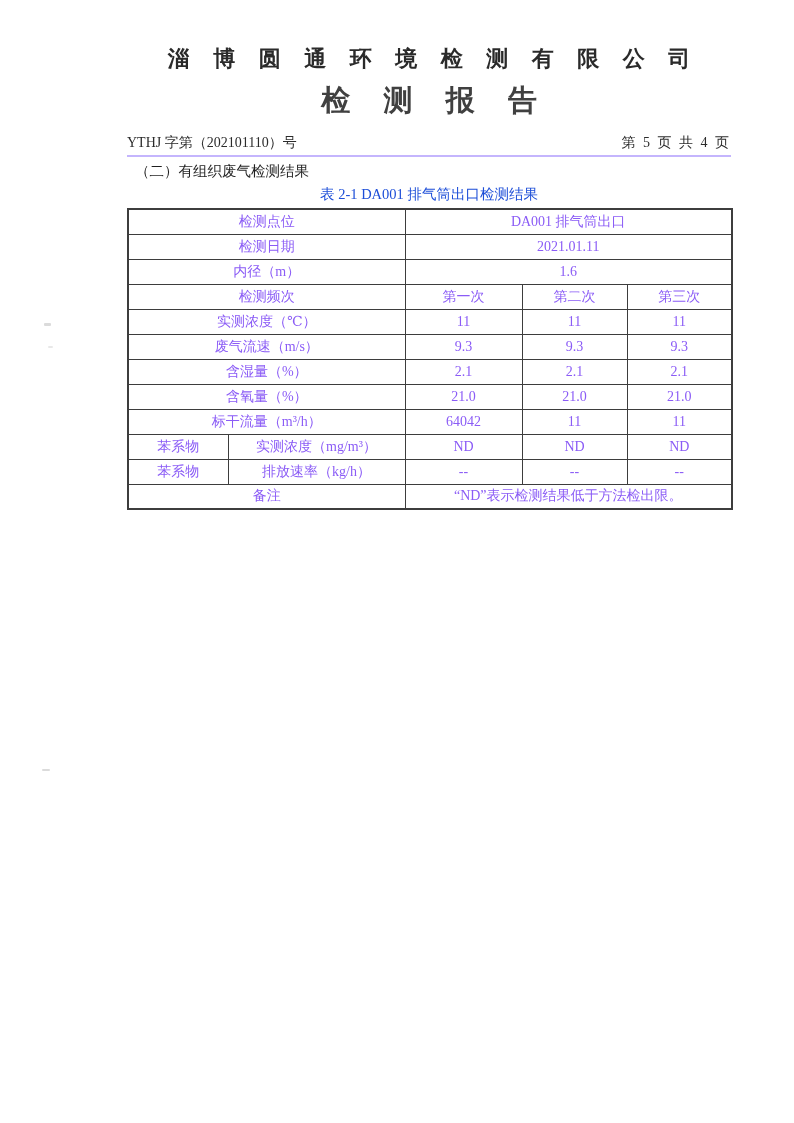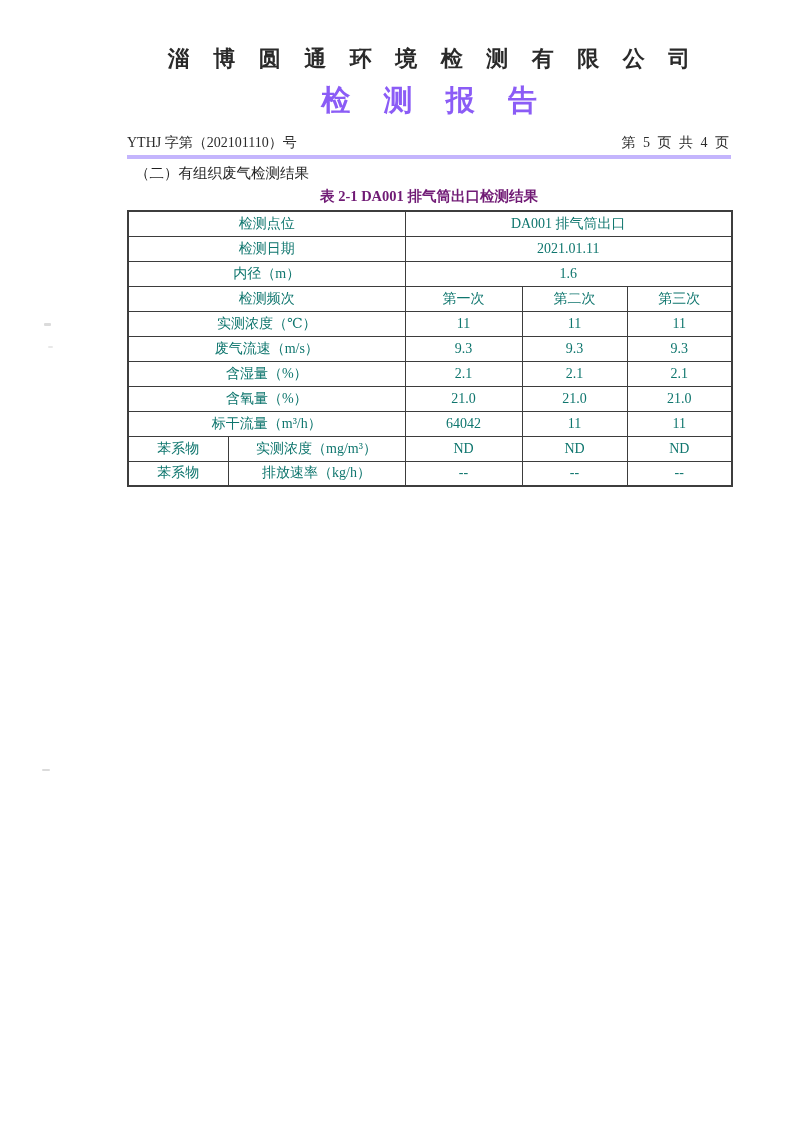--- a/index.html
+++ b/index.html
@@ -29,62 +29,62 @@
     color: #2a2a2a;
     white-space: nowrap;
   }
   .report-title {
     text-align: center;
     font-size: 29px;
     font-weight: 700;
     letter-spacing: 13px;
     padding-left: 13px;
     margin-top: 7px;
-    color: #8b5cf6;
+    color: #404040;
     white-space: nowrap;
   }
   .meta-row {
     display: flex;
     justify-content: space-between;
     align-items: flex-end;
     margin-top: 13px;
     padding-bottom: 3px;
-    border-bottom: 4px solid #c4b5fd;
+    border-bottom: 2px solid #c4b5fd;
     font-size: 14px;
     color: #2b2b2b;
   }
   .meta-row .page-info { letter-spacing: 2px; }
   .section-heading {
     margin-top: 5px;
     font-size: 14.5px;
     font-weight: 400;
     color: #1f1f1f;
     padding-left: 8px;
   }
   .table-caption {
     margin-top: 4px;
     text-align: center;
     font-size: 14.5px;
-    font-weight: 700;
-    color: #701a75;
+    font-weight: 400;
+    color: #1d4ed8;
   }
   table.results {
     margin-top: 4px;
     width: 604px;
     border-collapse: collapse;
     table-layout: fixed;
     border: 2px solid #3d3d3d;
   }
   table.results td {
     border: 1px solid #3d3d3d;
     height: 25px;
     text-align: center;
     vertical-align: middle;
     font-size: 14px;
-    color: #0f766e;
+    color: #8b5cf6;
     padding: 1px 2px;
     overflow: hidden;
     white-space: nowrap;
   }
   .speck {
     position: absolute;
     background: #bdbdbd;
     opacity: 0.55;
     border-radius: 1px;
   }
@@ -173,20 +173,24 @@
           <td>ND</td>
           <td>ND</td>
         </tr>
         <tr>
           <td>苯系物</td>
           <td>排放速率（kg/h）</td>
           <td>--</td>
           <td>--</td>
           <td>--</td>
         </tr>
+        <tr>
+          <td colspan="2">备注</td>
+          <td colspan="3">“ND”表示检测结果低于方法检出限。</td>
+        </tr>
       </tbody>
     </table>
   </div>
 
   <div class="speck speck-1"></div>
   <div class="speck speck-2"></div>
   <div class="speck speck-3"></div>
 </div>
 
 </body></html>

